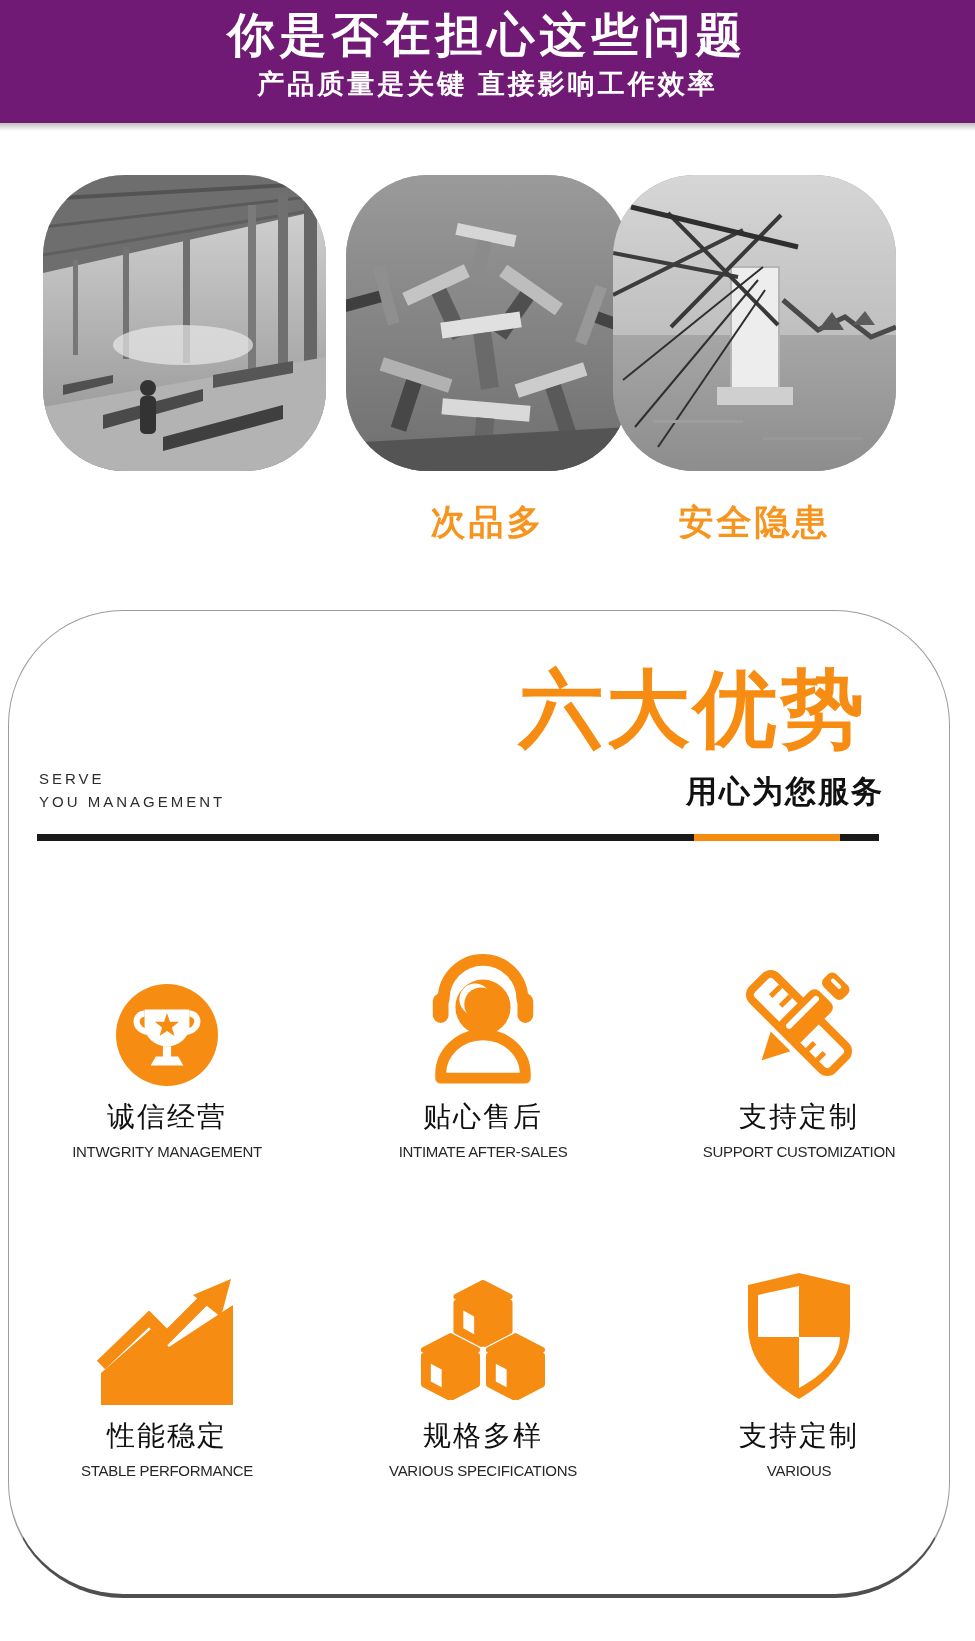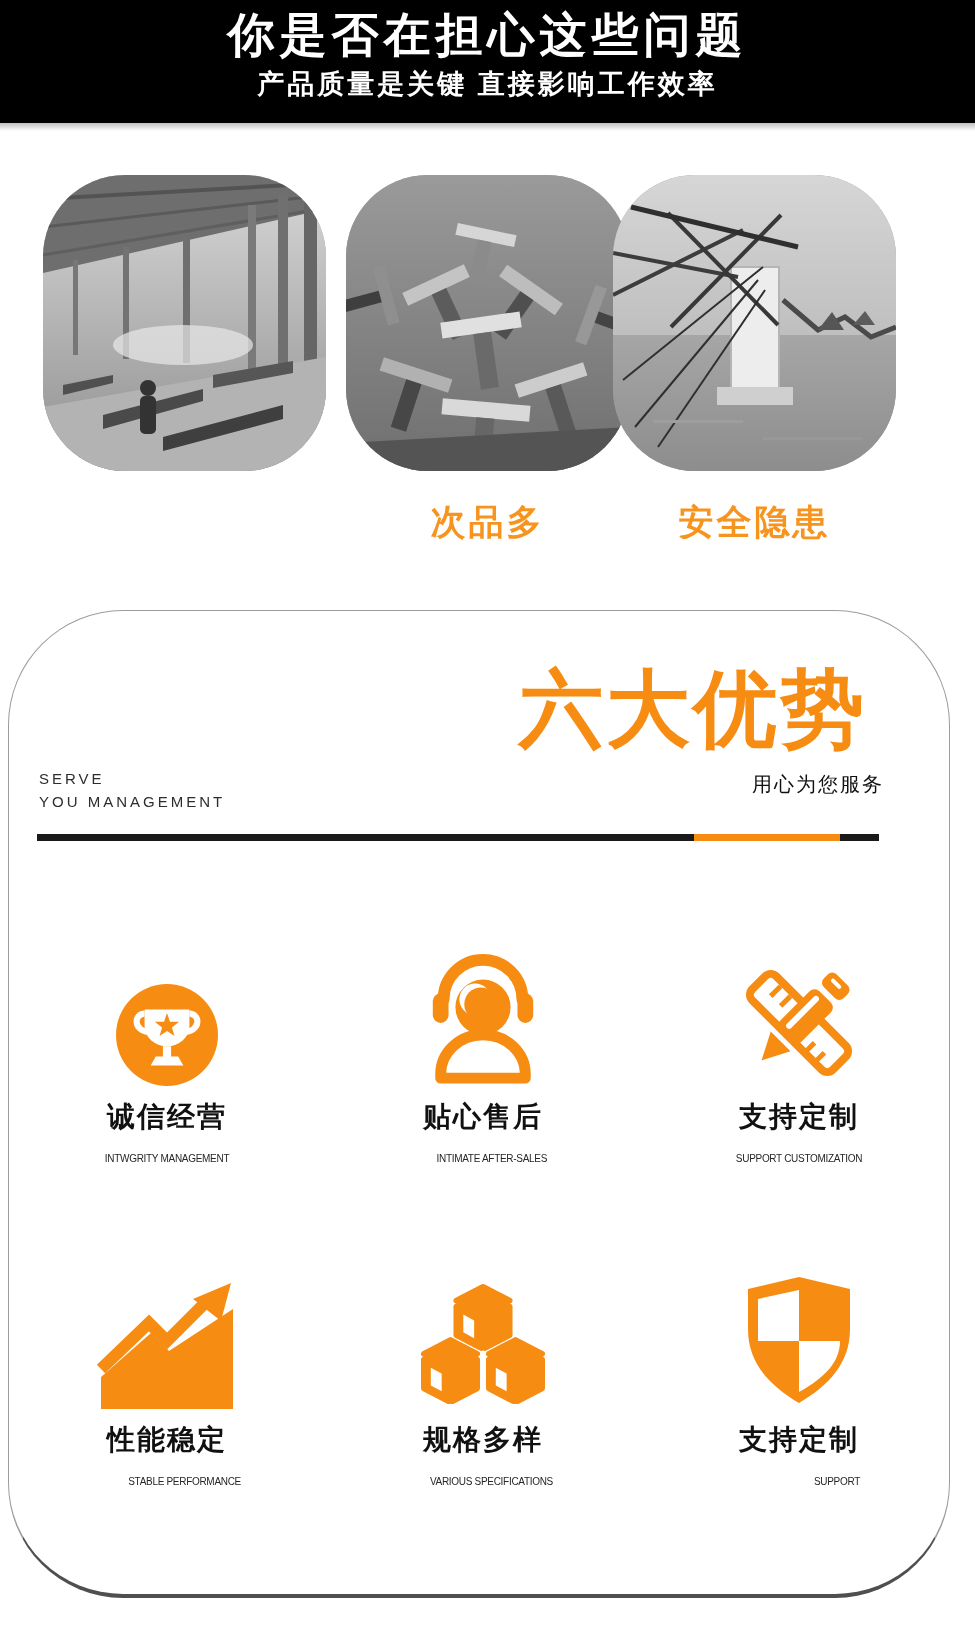--- a/index.html
+++ b/index.html
@@ -3,21 +3,21 @@
 <meta charset="utf-8">
 <style>
   html,body{margin:0;padding:0;}
   body{
     width:975px;height:1641px;position:relative;background:#ffffff;
     font-family:"Liberation Sans","DejaVu Sans",sans-serif;overflow:hidden;
   }
   
   .banner{
     position:absolute;left:0;top:0;width:975px;height:123px;
-    background:#000000;color:#fff;text-align:center;box-sizing:border-box;padding-top:9px;
+    background:#701a75;color:#fff;text-align:center;box-sizing:border-box;padding-top:9px;
   }
   .banner:after{
     content:"";position:absolute;left:0;top:123px;width:100%;height:8px;
     background:linear-gradient(to bottom,rgba(0,0,0,.25),rgba(0,0,0,0));
   }
   .banner-title{font-size:47px;font-weight:bold;letter-spacing:5px;line-height:1.1;}
   .banner-subtitle{font-size:27px;font-weight:bold;letter-spacing:3px;margin-top:5px;}
   
   .problem{position:absolute;top:175px;width:283px;text-align:center;}
   .p1{left:43px;} .p2{left:346px;} .p3{left:613px;text-align:center;}
@@ -31,42 +31,42 @@
   
   .card{
     position:absolute;left:8px;top:610px;width:942px;height:988px;box-sizing:border-box;
     background:#fff;border:1px solid #9c9c9c;border-bottom:4px solid #4f4f4f;border-radius:115px;
   }
   .card-title{
     position:absolute;right:82px;top:56px;font-size:84px;font-weight:bold;
     color:#F78C12;letter-spacing:3px;line-height:1;
   }
   .card-sub-cn{
-    position:absolute;right:65px;top:160px;font-size:20px;font-weight:normal;color:#111;
+    position:absolute;right:65px;top:160px;font-size:31px;font-weight:bold;color:#111;
     letter-spacing:2px;
   }
   .serve-block{
     position:absolute;left:30px;top:156px;font-size:15px;color:#2d2d2d;
     letter-spacing:3px;line-height:1.55;
   }
   .divider{position:absolute;left:28px;top:223px;height:7px;width:842px;display:flex;}
   .divider .seg1{width:657px;background:#1a1a1a;}
   .divider .seg2{width:146px;background:#F78C12;}
   .divider .seg3{width:39px;background:#1a1a1a;}
   
   .features{
     position:absolute;left:0;top:335px;width:948px;
     display:grid;grid-template-columns:repeat(3,1fr);row-gap:105px;
     justify-items:center;text-align:center;
   }
   .feature .icon-box{
     height:140px;display:flex;align-items:flex-end;justify-content:center;margin-bottom:12px;
   }
-  .feature-title{font-size:28px;font-weight:bold;color:#111;letter-spacing:2px;}
-  .feature-sub{font-size:10px;color:#262626;margin-top:17px;letter-spacing:-0.3px;text-align:right;}
+  .feature-title{font-size:28px;font-weight:normal;color:#111;letter-spacing:2px;}
+  .feature-sub{font-size:15px;color:#262626;margin-top:7px;letter-spacing:-0.3px;}
 </style>
 </head>
 <body>
 
 <div class="banner">
   <div class="banner-title">你是否在担心这些问题</div>
   <div class="banner-subtitle">产品质量是关键 直接影响工作效率</div>
 </div>
 
 <div class="problem p1">
@@ -294,17 +294,17 @@
 
     <div class="feature">
       <div class="icon-box">
         <svg width="122" height="136" viewBox="0 0 122 136">
           <path d="M61,4 L112,16 L112,56 C112,90 91,112 61,130 C31,112 10,90 10,56 L10,16 Z" fill="#F78C12" stroke-linejoin="round"></path>
           <path d="M20,26 L61,17 L61,68 L20,68 Z" fill="#ffffff"></path>
           <path d="M61,68 L102,68 C102,88 88,104 61,119 Z" fill="#ffffff"></path>
         </svg>
       </div>
       <div class="feature-title">支持定制</div>
-      <div class="feature-sub">SUPPORT</div>
+      <div class="feature-sub">VARIOUS</div>
     </div>
 
   </div>
 </div>
 
 </body></html>

